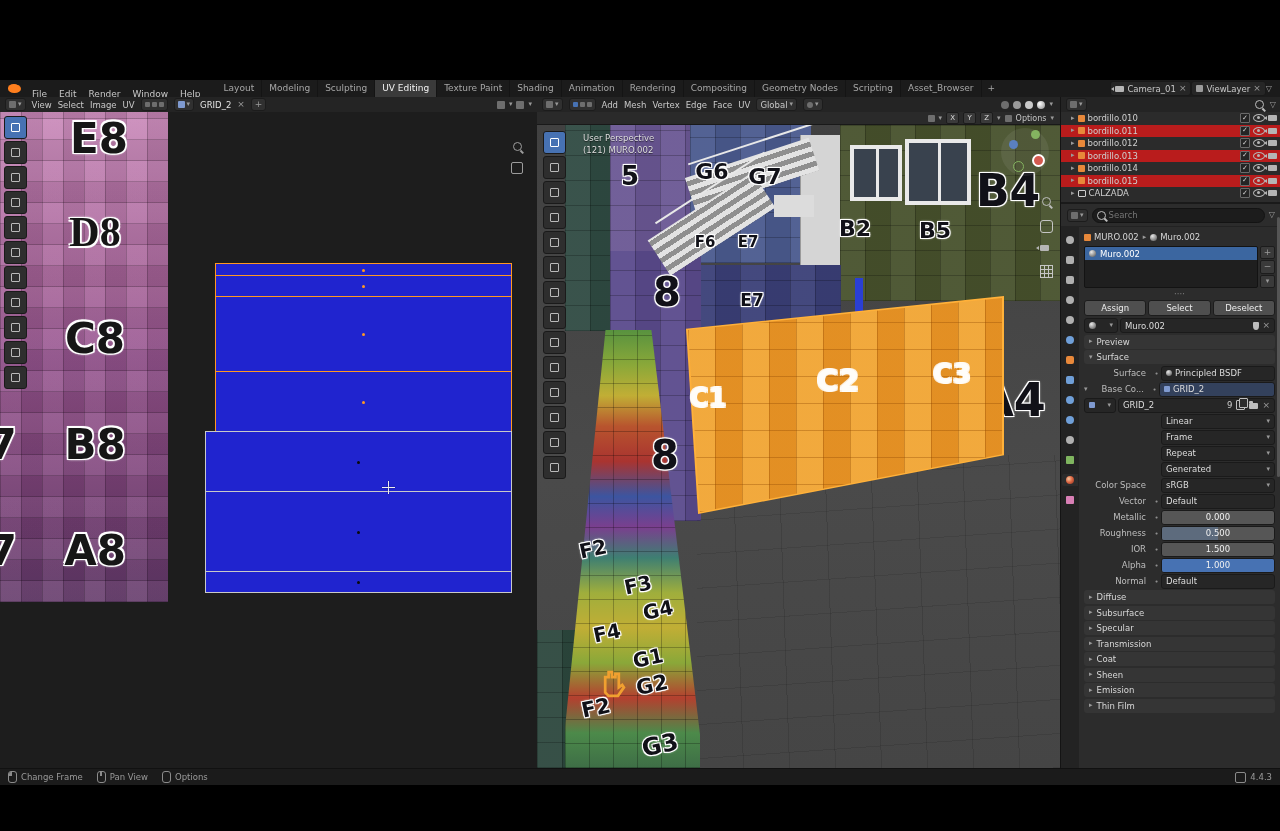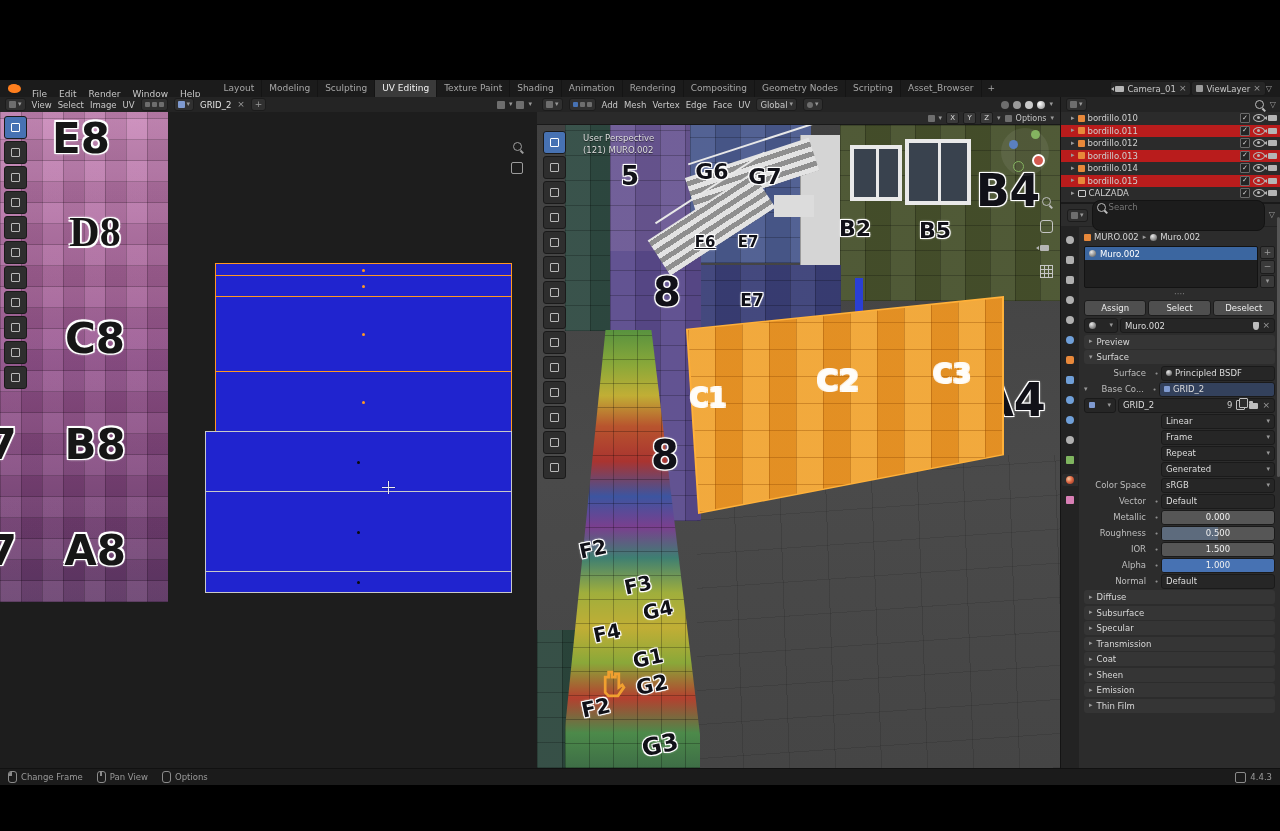--- a/index.html
+++ b/index.html
@@ -108,21 +108,21 @@
   
   .right{position:absolute;left:1060px;top:0;width:220px;height:100%;background:#2c2c2c;border-left:1px solid #141414;overflow:hidden;}
   .ol-list{position:absolute;left:0;top:15px;width:100%;height:88px;background:#b91c1c;overflow:hidden;}
   .ol-row{display:flex;align-items:center;gap:3px;height:12.5px;padding:0 4px 0 10px;font-size:8.5px;color:#cfcfcf;}
   .ol-row:nth-child(odd){background:#2b2b2b;}
   .ol-ico{width:7px;height:7px;background:#e8883a;border-radius:1px;flex:0 0 auto;}
   .ol-ico.coll{background:transparent;border:1px solid #cfcfcf;width:6px;height:5px;border-radius:1px;}
   .ol-label{flex:1;overflow:hidden;text-overflow:ellipsis;white-space:nowrap;}
   .props{position:absolute;left:0;top:105px;width:100%;bottom:0;background:#2c2c2c;border-top:2px solid #1a1a1a;}
   .phead{height:22px;display:flex;align-items:center;gap:4px;padding:0 6px;background:#2c2c2c;border-bottom:1px solid #222;}
-  .search{flex:1;background:#1c1c1c;border:1px solid #131313;border-radius:8px;color:#bbb;font-size:8.5px;height:13px;padding:0 4px 16px 16px;outline:none;font-family:"DejaVu Sans",sans-serif;}
+  .search{flex:1;background:#1c1c1c;border:1px solid #131313;border-radius:8px;color:#bbb;font-size:8.5px;height:13px;padding:0 4px 0 16px;outline:none;font-family:"DejaVu Sans",sans-serif;}
   .searchwrap{position:relative;flex:1;display:flex;}
   .searchwrap .mag{position:absolute;left:5px;top:3px;}
   .pbody{position:absolute;left:0;top:22px;right:0;bottom:0;display:flex;}
   .ptabs{width:18px;background:#232323;display:flex;flex-direction:column;align-items:center;gap:8px;padding-top:8px;}
   .ptab{width:16px;height:12px;display:flex;align-items:center;justify-content:center;border-radius:2px 0 0 2px;}
   .ptab.on{background:#2c2c2c;}
   .pt-ico{width:8px;height:8px;border-radius:50%;}
   .pcontent{flex:1;padding:3px 6px 0 5px;overflow:hidden;font-size:8.5px;}
   .prow{display:flex;align-items:center;height:15px;margin:1px 0;}
   .plabel{flex:0 0 62px;text-align:right;padding-right:6px;color:#bdbdbd;white-space:nowrap;overflow:hidden;}
@@ -227,21 +227,21 @@
             </span>
           <span style="margin-left:auto;display:flex;gap:4px;align-items:center;">
             <span class="sq"></span>
             <span class="gi gi-cd"></span>
             <span class="sq"></span>
             <span class="gi gi-cd"></span>
           </span>
         </div>
         <div class="uv-canvas">
           <div class="texture">
-            <span class="texlab" style="left:81px;top:26px;">E8</span>
+            <span class="texlab" style="left:99px;top:26px;">E8</span>
             <span class="texlab" style="left:95px;top:120px;font-family:Liberation Serif, serif;">D8</span>
             <span class="texlab" style="left:95px;top:226px;">C8</span>
             <span class="texlab" style="left:-14px;top:332px;">B7</span>
             <span class="texlab" style="left:95px;top:332px;">B8</span>
             <span class="texlab" style="left:-14px;top:438px;">A7</span>
             <span class="texlab" style="left:95px;top:438px;">A8</span>
           </div>
           <div class="toolcol" style="left:4px;top:4px;">
             <div class="tool active"></div>
             <div class="tool"></div>
@@ -338,21 +338,21 @@
 
           <div class="orange-rim" style="left:149px;top:171px;width:318px;height:218px;clip-path:polygon(0 15%,100% 0,100% 73%,3.8% 100%);"></div>
           <div class="orange-wall" style="left:151px;top:173px;width:314px;height:214px;clip-path:polygon(0 15%,100% 0,100% 73%,3.8% 100%);"></div>
 
           <span class="slab" style="left:93px;top:51px;font-size:26px;">5</span>
           <span class="slab" style="left:175px;top:46px;font-size:22px;">G6</span>
           <span class="slab" style="left:228px;top:51px;font-size:22px;">G7</span>
           <span class="slab" style="left:318px;top:103px;font-size:22px;">B2</span>
           <span class="slab" style="left:398px;top:105px;font-size:22px;">B5</span>
           <span class="slab" style="left:471px;top:65px;font-size:44px;">B4</span>
-          <span class="slab" style="left:168px;top:117px;font-size:15px;text-decoration:underline;">F6</span>
+          <span class="slab" style="left:168px;top:117px;font-size:15px;">F6</span>
           <span class="slab" style="left:211px;top:117px;font-size:15px;">E7</span>
           <span class="slab" style="left:215px;top:175px;font-size:17px;">E7</span>
           <span class="slab" style="left:130px;top:167px;font-size:40px;">8</span>
           <span class="slab" style="left:128px;top:330px;font-size:40px;">8</span>
           <span class="slab" style="left:475px;top:275px;font-size:46px;z-index:1;">A4</span>
           <span class="slab outl" style="left:171px;top:273px;font-size:26px;">C1</span>
           <span class="slab outl" style="left:301px;top:255px;font-size:30px;">C2</span>
           <span class="slab outl" style="left:415px;top:248px;font-size:27px;">C3</span>
           <span class="slab" style="left:56px;top:424px;font-size:20px;transform:translate(-50%,-50%) rotate(-12deg);">F2</span>
           <span class="slab" style="left:101px;top:460px;font-size:20px;transform:translate(-50%,-50%) rotate(-12deg);">F3</span>

